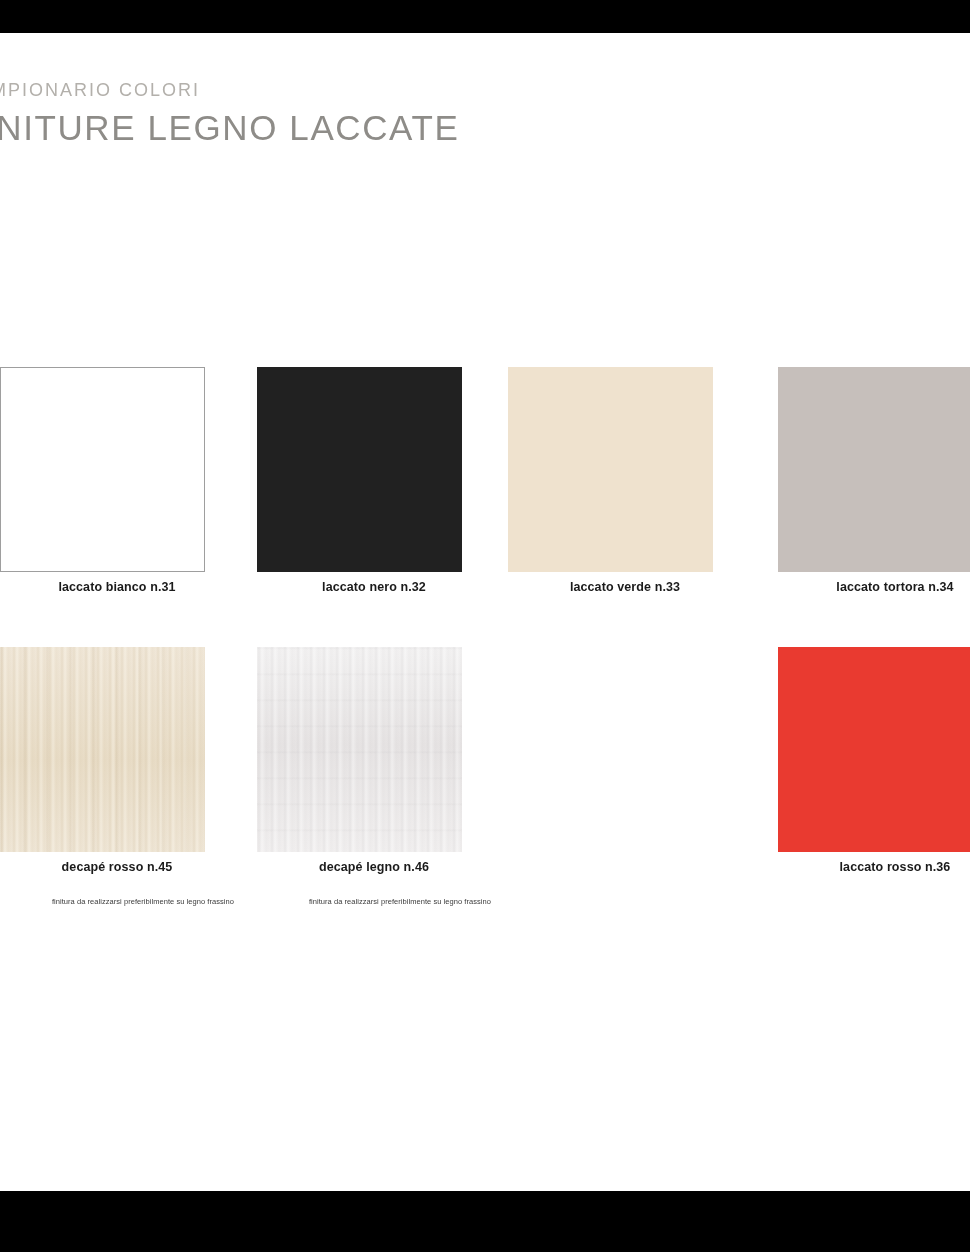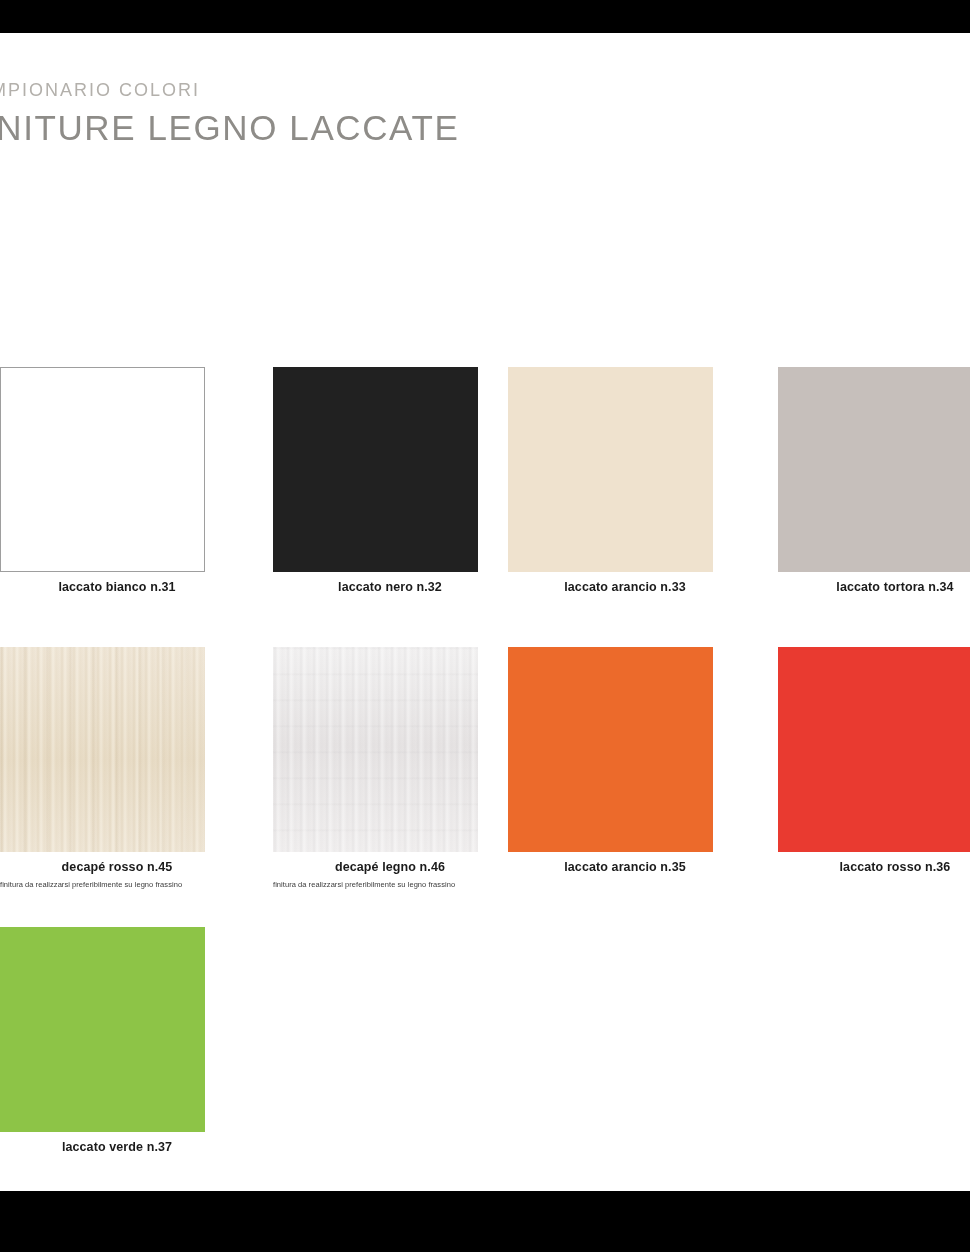--- a/index.html
+++ b/index.html
@@ -83,21 +83,21 @@
   .grid-row {
     position: relative;
     height: 280px;
   }
   .cell {
     position: absolute;
     top: 0;
     width: 234px;
   }
   .cell-0 { left: 60px; }
-  .cell-1 { left: 321px; padding-left: 12px; }
+  .cell-1 { left: 305px; padding-left: 12px; }
   .cell-2 { left: 568px; }
   .cell-3 { left: 838px; }
 
   .swatch {
     width: 205px;
     height: 205px;
     background: #ffffff;
   }
   .swatch-bordered {
     width: 203px;
@@ -144,22 +144,22 @@
     margin-top: 9px;
     text-align: center;
     font-size: 12.5px;
     font-weight: bold;
     color: #1b1b1b;
     letter-spacing: 0.1px;
     line-height: 1.1;
     white-space: nowrap;
   }
   .caption-note {
-    margin-top: 5px;
-    text-align: left;
+    margin-top: 22px;
+    text-align: right;
     font-size: 7.5px;
     font-weight: normal;
     color: #3c3c3c;
     letter-spacing: 0.05px;
     white-space: nowrap;
   }
 </style>
 </head>
 <body>
 
@@ -181,58 +181,48 @@
           <div class="caption">laccato bianco n.31</div>
 
         </div>
         <div class="cell cell-1">
           <div class="swatch" style="background: rgb(33, 33, 33);"></div>
           <div class="caption">laccato nero n.32</div>
 
         </div>
         <div class="cell cell-2">
           <div class="swatch" style="background: rgb(239, 226, 206);"></div>
-          <div class="caption">laccato arancio n.33</div>
+          <div class="caption">laccato verde n.33</div>
 
         </div>
         <div class="cell cell-3">
           <div class="swatch" style="background: rgb(198, 191, 187);"></div>
           <div class="caption">laccato tortora n.34</div>
 
         </div>
       </div>
 
       <div class="grid-row">
         <div class="cell cell-0">
           <div class="swatch tex-avorio"></div>
           <div class="caption">decapé rosso n.45</div>
           <div class="caption-note">finitura da realizzarsi preferibilmente su legno frassino</div>
         </div>
         <div class="cell cell-1">
           <div class="swatch tex-bianca"></div>
           <div class="caption">decapé legno n.46</div>
           <div class="caption-note">finitura da realizzarsi preferibilmente su legno frassino</div>
         </div>
-        <div class="cell cell-2">
-          <div class="swatch" style="background: rgb(236, 106, 43);"></div>
-          <div class="caption">laccato arancio n.35</div>
-
-        </div>
         <div class="cell cell-3">
           <div class="swatch" style="background: rgb(233, 58, 48);"></div>
           <div class="caption">laccato rosso n.36</div>
 
         </div>
       </div>
 
       <div class="grid-row">
-        <div class="cell cell-0">
-          <div class="swatch" style="background: rgb(141, 196, 71);"></div>
-          <div class="caption">laccato verde n.37</div>
-
-        </div>
       </div>
     </div>
 
   </div>
 
   <div class="band-bottom"></div>
 </div>
 
 </body></html>

